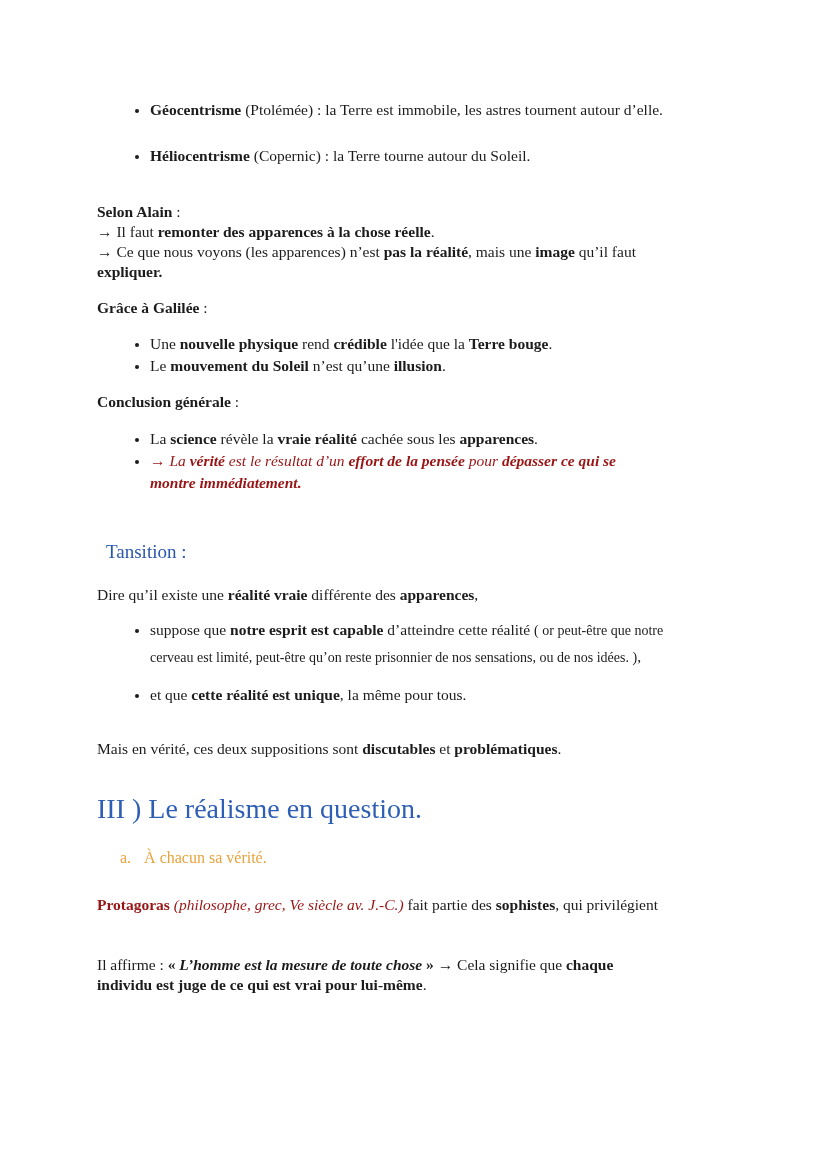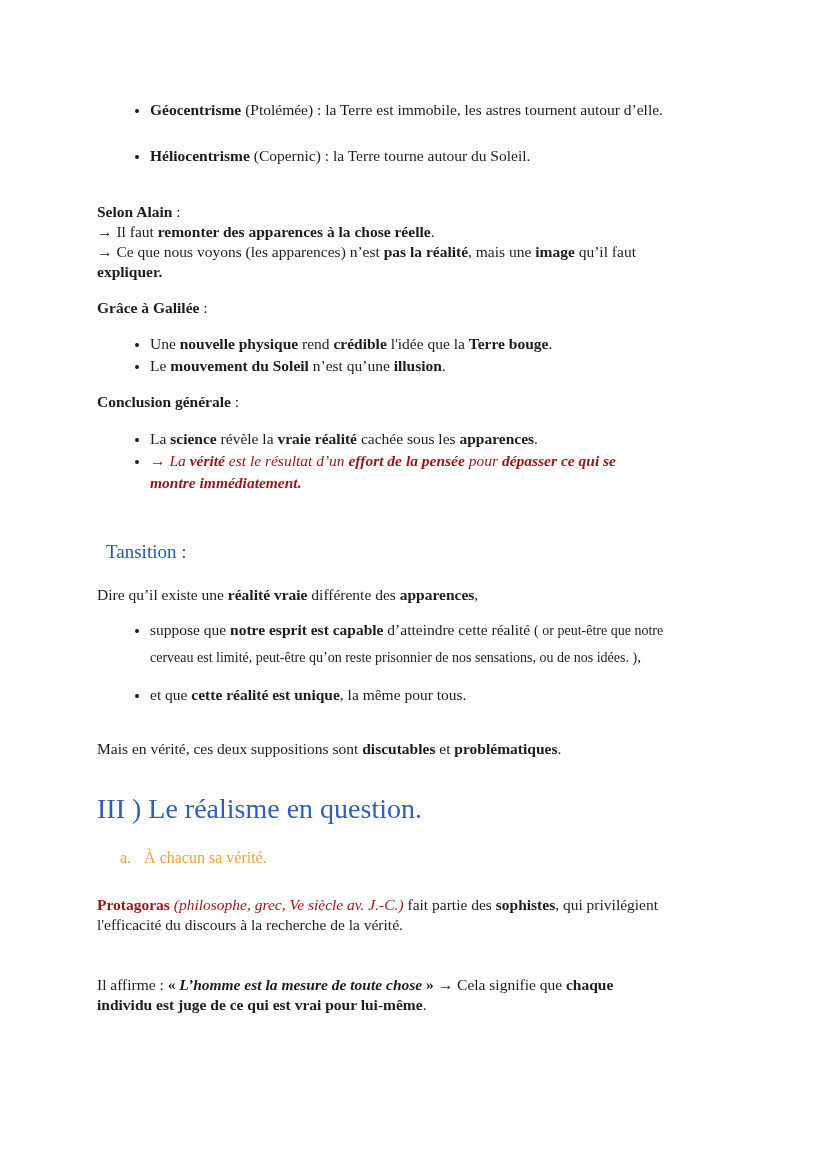--- a/index.html
+++ b/index.html
@@ -107,17 +107,17 @@
   </ul>
 
   <p class="mais"><span>Mais en vérité, ces deux suppositions sont </span><span style="font-weight: 700;">discutables</span><span> et </span><span style="font-weight: 700;">problématiques</span><span>.</span></p>
 
   <h1 class="section">III ) Le réalisme en question.</h1>
 
   <div class="sub-item">
     <span class="marker">a.</span><span>À chacun sa vérité.</span>
   </div>
 
-  <p class="protagoras"><span style="font-weight: 700; color: rgb(153, 20, 20);">Protagoras</span><span> </span><span style="font-style: italic; color: rgb(153, 20, 20);">(philosophe, grec, Ve siècle av. J.-C.)</span><span> fait partie des </span><span style="font-weight: 700;">sophistes</span><span>, qui privilégient</span><br><span>l'efficacité du discours à la recherche de la vérité.</span></p>
+  <p class="protagoras"><span style="font-weight: 700; color: rgb(153, 20, 20);">Protagoras</span><span> </span><span style="font-style: italic; color: rgb(153, 20, 20);">(philosophe, grec, Ve siècle av. J.-C.)</span><span> fait partie des </span><span style="font-weight: 700;">sophistes</span><span>, qui privilégient</span><br></p>
 
   <p class="affirme"><span>Il affirme : </span><span style="font-weight: 700;">« </span><span style="font-weight: 700; font-style: italic;">L’homme est la mesure de toute chose</span><span style="font-weight: 700;"> »</span><span> → Cela signifie que </span><span style="font-weight: 700;">chaque</span><br><span style="font-weight: 700;">individu est juge de ce qui est vrai pour lui-même</span><span>.</span></p>
 
 </div>
 
 </body></html>

